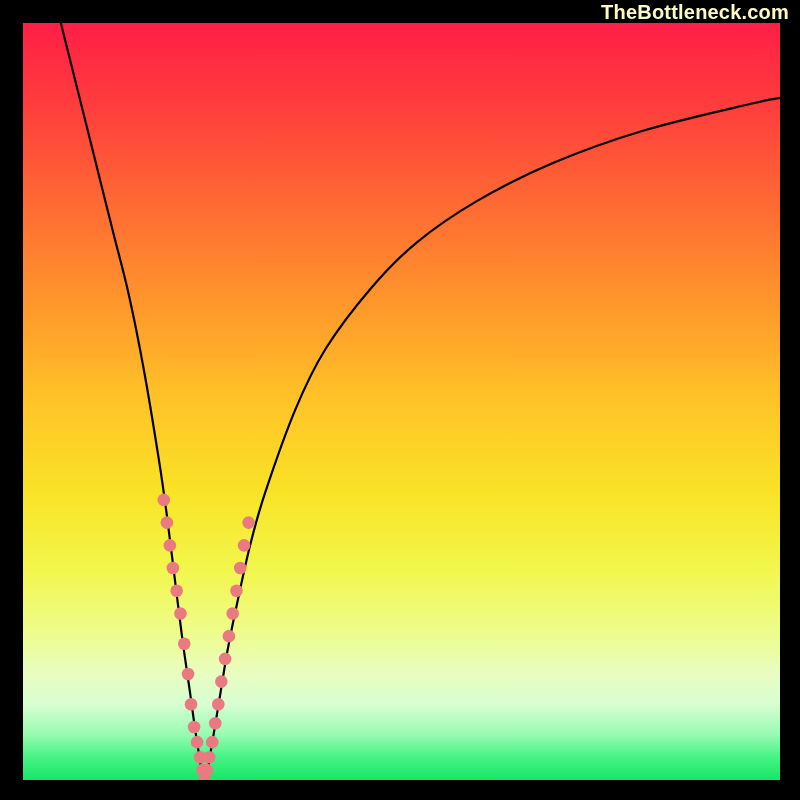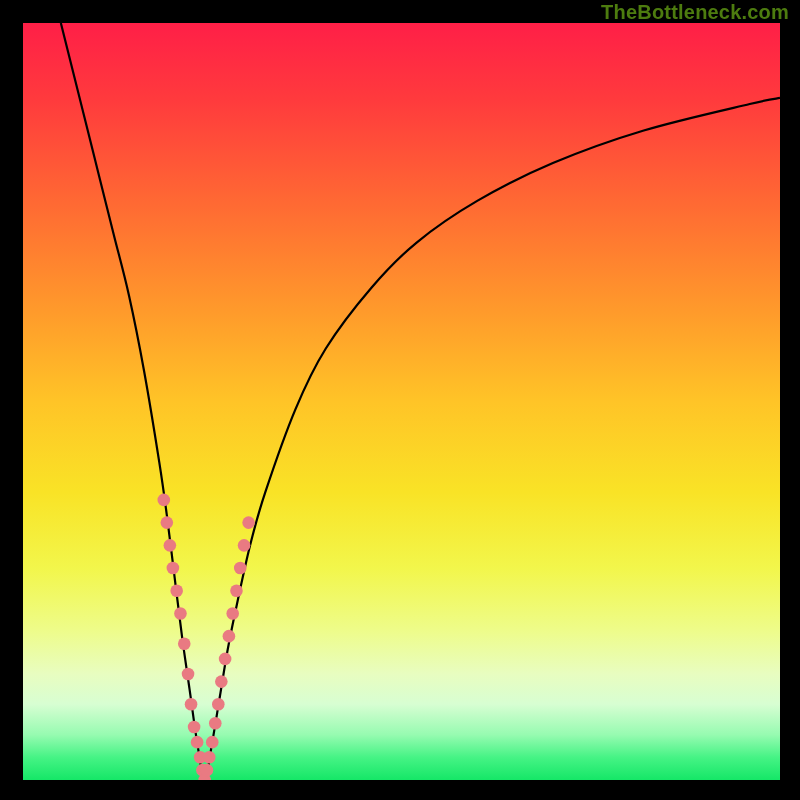--- a/index.html
+++ b/index.html
@@ -12,21 +12,21 @@
     #ff9a2b 38%,
     #ffc427 50%,
     #f9e326 62%,
     #f2f64b 72%,
     #eefc88 80%,
     #e8fdc0 86%,
     #d7fed2 90%,
     #97fbb1 94%,
     #46f385 97%,
     #15e767 100%)}
-  .watermark{position:absolute;top:2px;right:11px;font:600 20px/1 Arial,Helvetica,sans-serif;color:#4d7c0f;letter-spacing:0.2px}
+  .watermark{position:absolute;top:2px;right:11px;font:600 20px/1 Arial,Helvetica,sans-serif;color:#fef9c3;letter-spacing:0.2px}
   svg.curve{position:absolute;inset:0}
 </style>
 </head>
 <body>
 <div class="frame">
 
   <div class="plot-area">
     <div class="gradient-bg"></div>
     <svg class="curve" viewBox="0 0 757 757" preserveAspectRatio="none">
       <path id="curve-path" fill="none" stroke="#000000" stroke-width="2.2" d="M 37.85 0 C 41.635000000000005 15.140000000000006 54.251666666666665 65.6066666666667 60.56 90.84000000000003 C 66.86833333333334 116.07333333333337 70.65333333333334 131.2133333333333 75.7 151.39999999999998 C 80.74666666666667 171.58666666666664 85.79333333333334 191.77333333333337 90.84 211.96000000000004 C 95.88666666666667 232.1466666666667 100.93333333333334 249.81 105.98 272.52 C 111.02666666666667 295.22999999999996 116.07333333333334 320.4633333333333 121.12 348.21999999999997 C 126.16666666666667 375.97666666666663 132.475 415.0883333333333 136.26 439.06 C 140.045 463.0316666666667 141.30666666666667 473.125 143.83 492.05 C 146.35333333333335 510.975 148.87666666666667 532.4233333333334 151.4 552.61 C 153.92333333333335 572.7966666666666 156.44666666666666 594.245 158.97 613.17 C 161.49333333333334 632.0949999999999 164.01666666666665 648.4966666666667 166.54 666.16 C 169.06333333333333 683.8233333333333 171.58666666666667 704.01 174.11 719.15 C 176.63333333333335 734.29 179.15666666666667 757 181.68 757 C 184.20333333333335 757 186.72666666666666 733.0283333333333 189.25 719.15 C 191.77333333333334 705.2716666666666 194.29666666666665 688.87 196.82 673.73 C 199.34333333333333 658.59 201.86666666666667 642.1883333333333 204.39000000000001 628.31 C 206.91333333333336 614.4316666666666 208.175 608.1233333333333 211.96 590.46 C 215.745 572.7966666666667 222.05333333333334 542.5166666666668 227.1 522.33 C 232.14666666666665 502.1433333333334 234.67000000000002 492.04999999999995 242.24 469.34 C 249.81 446.63 262.4266666666666 410.04166666666663 272.52 386.07 C 282.61333333333334 362.09833333333336 290.18333333333334 345.6966666666667 302.8 325.51000000000005 C 315.4166666666667 305.3233333333334 333.08000000000004 282.61333333333334 348.22 264.95 C 363.36 247.28666666666663 375.9766666666667 234.03916666666663 393.64 219.52999999999997 C 411.3033333333333 205.02083333333331 431.49 191.14249999999996 454.2 177.89499999999998 C 476.90999999999997 164.6475 502.1433333333333 151.77850000000007 529.9 140.04500000000007 C 557.6566666666666 128.31150000000008 587.9366666666667 117.33500000000004 620.74 107.49400000000003 C 653.5433333333333 97.65300000000002 704.01 86.42416666666668 726.72 80.99900000000002 C 749.4300000000001 75.57383333333337 751.9533333333334 75.95233333333341 757 74.9430000000001"></path>

